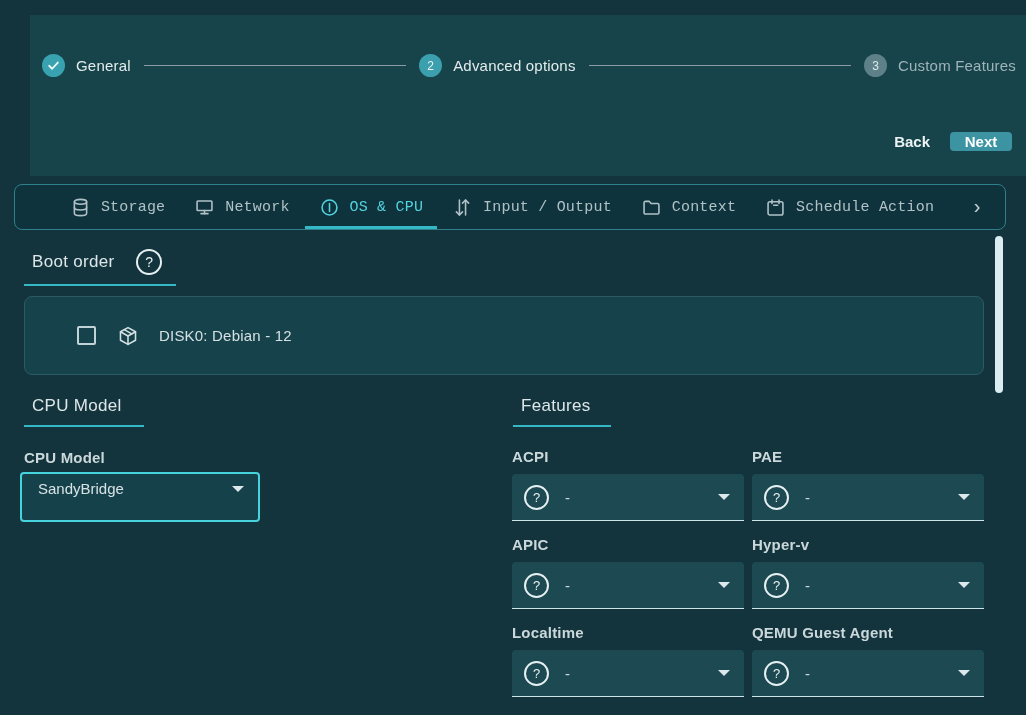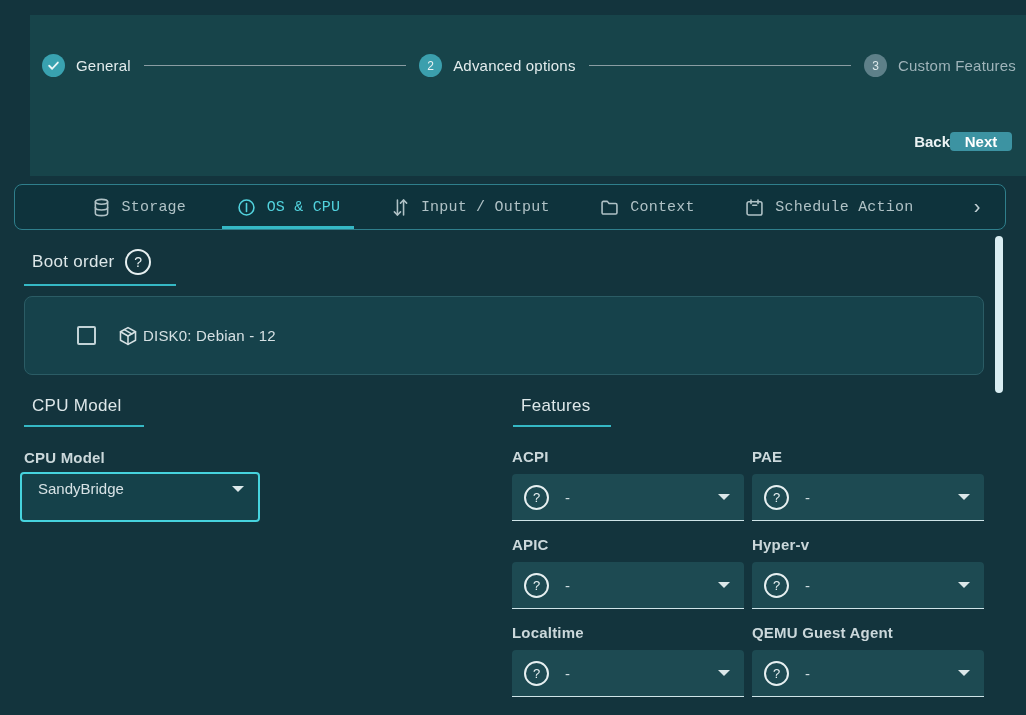--- a/index.html
+++ b/index.html
@@ -13,51 +13,51 @@
   .step { display:flex; align-items:center; gap:11px; cursor:pointer; }
   .step-circle { width:23px; height:23px; border-radius:50%; display:flex; align-items:center; justify-content:center;
                  font-size:12px; color:#EAF3F4; flex:0 0 auto; }
   .step-circle.done { background:#39A2B0; }
   .step-circle.active { background:#3B9FAD; }
   .step-circle.pending { background:#5E8089; color:#DCE8EA; }
   .step-label { font-size:15px; color:#E3ECED; letter-spacing:.2px; white-space:nowrap; }
   .step-label.pending { color:#9FB4BA; }
   .connector { flex:1; height:1px; background:#8A9DA3; }
 
-  .wizard-actions { position:absolute; top:117px; right:16px; display:flex; align-items:center; }
+  .wizard-actions { position:absolute; top:117px; right:16px; display:flex; align-items:center; gap:20px; }
   .back-btn { background:none; border:none; font-family:inherit; font-weight:bold; font-size:15px; color:#ECF3F4; cursor:pointer; }
   .next-btn { background:#3C93A2; border:none; border-radius:4px; width:62px; height:19px;
               font-family:inherit; font-weight:bold; font-size:15px; color:#ffffff; cursor:pointer; }
 
   
   .tabbar { position:absolute; left:14px; top:184px; width:992px; height:46px; background:#0E333C;
             border:1px solid #2F7F8C; border-radius:8px; display:flex; align-items:stretch;font-family:Liberation Mono, monospace; }
   .tabs { flex:1; display:flex; justify-content:space-evenly; align-items:stretch; padding-left:40px; }
   .tab { position:relative; display:flex; align-items:center; gap:10px; padding:0 14px; cursor:pointer;
          color:#B0C2C6; font-size:15px; letter-spacing:.2px; white-space:nowrap; }
   .tab svg { stroke:#B0C2C6; }
   .tab.active { color:#52D3DE; }
   .tab.active svg { stroke:#52D3DE; }
   .tab.active::after { content:""; position:absolute; left:0; right:0; bottom:0; height:3px; background:#35B8C5; }
   .tab-overflow { width:56px; display:flex; align-items:center; justify-content:center; color:#C3D2D6;
                   font-size:20px; cursor:pointer; }
 
   
-  .section-title { position:absolute; display:inline-flex; align-items:center; gap:11px;
+  .section-title { position:absolute; display:inline-flex; align-items:center; gap:22px;
                    font-size:17px; color:#DDE7E9; letter-spacing:.3px;
                    border-bottom:2px solid #35B8C5; padding:0 0 9px 8px; }
   .help-icon { width:26px; height:26px; border-radius:50%; border:2px solid #E7F0F1; color:#E7F0F1;
                display:flex; align-items:center; justify-content:center; font-size:14px; cursor:pointer; flex:0 0 auto; }
 
   #boot-title { left:24px; top:249px; min-width:152px; }
   .boot-box { position:absolute; left:24px; top:296px; width:960px; height:79px; background:#16424B;
               border:1px solid #2B5C65; border-radius:8px; display:flex; align-items:center; }
   .checkbox { width:19px; height:19px; border:2px solid #C2D3D7; border-radius:2px; margin-left:52px; cursor:pointer; flex:0 0 auto; }
   .boot-item-icon { margin-left:21px; display:flex; }
-  .boot-item-label { margin-left:4px; font-size:15px; color:#D5E0E3; letter-spacing:.2px; }
+  .boot-item-label { margin-left:20px; font-size:15px; color:#D5E0E3; letter-spacing:.2px; }
 
   #cpu-title { left:24px; top:396px; min-width:120px; }
   #features-title { left:513px; top:396px; min-width:98px; }
 
   .field-label { font-size:15px; font-weight:bold; color:#CBD8DB; letter-spacing:.2px; }
 
   #cpu-label { position:absolute; left:24px; top:449px; }
   .cpu-select { position:absolute; left:20px; top:472px; width:240px; height:50px; background:#15414A;
                 border:2px solid #46D3DE; border-radius:4px; display:flex; align-items:center;
                 padding:0 14px 17px 16px; cursor:pointer; }
@@ -116,20 +116,30 @@
     <div class="tabs">
       <div class="tab">
         <span>
           <svg width="21" height="21" viewBox="0 0 24 24" fill="none" stroke-width="1.8" stroke-linecap="round">
             <ellipse cx="12" cy="5.5" rx="7" ry="2.8"></ellipse>
             <path d="M5 5.5v13c0 1.55 3.13 2.8 7 2.8s7-1.25 7-2.8v-13"></path>
             <path d="M5 12c0 1.55 3.13 2.8 7 2.8s7-1.25 7-2.8"></path>
           </svg>
         </span>
         <span>Storage</span>
+      </div>
+      <div class="tab">
+        <span>
+          <svg width="21" height="21" viewBox="0 0 24 24" fill="none" stroke-width="1.8" stroke-linecap="round" stroke-linejoin="round">
+            <rect x="3.5" y="4.5" width="17" height="11" rx="1"></rect>
+            <path d="M12 15.5v3.5"></path>
+              <path d="M8 19h8"></path>
+          </svg>
+        </span>
+        <span>Network</span>
       </div>
       <div class="tab active">
         <span>
           <svg width="21" height="21" viewBox="0 0 24 24" fill="none" stroke-width="1.8" stroke-linecap="round">
             <circle cx="12" cy="12" r="8.5"></circle>
             <path d="M12 7.5v9"></path>
           </svg>
         </span>
         <span>OS &amp; CPU</span>
       </div>

